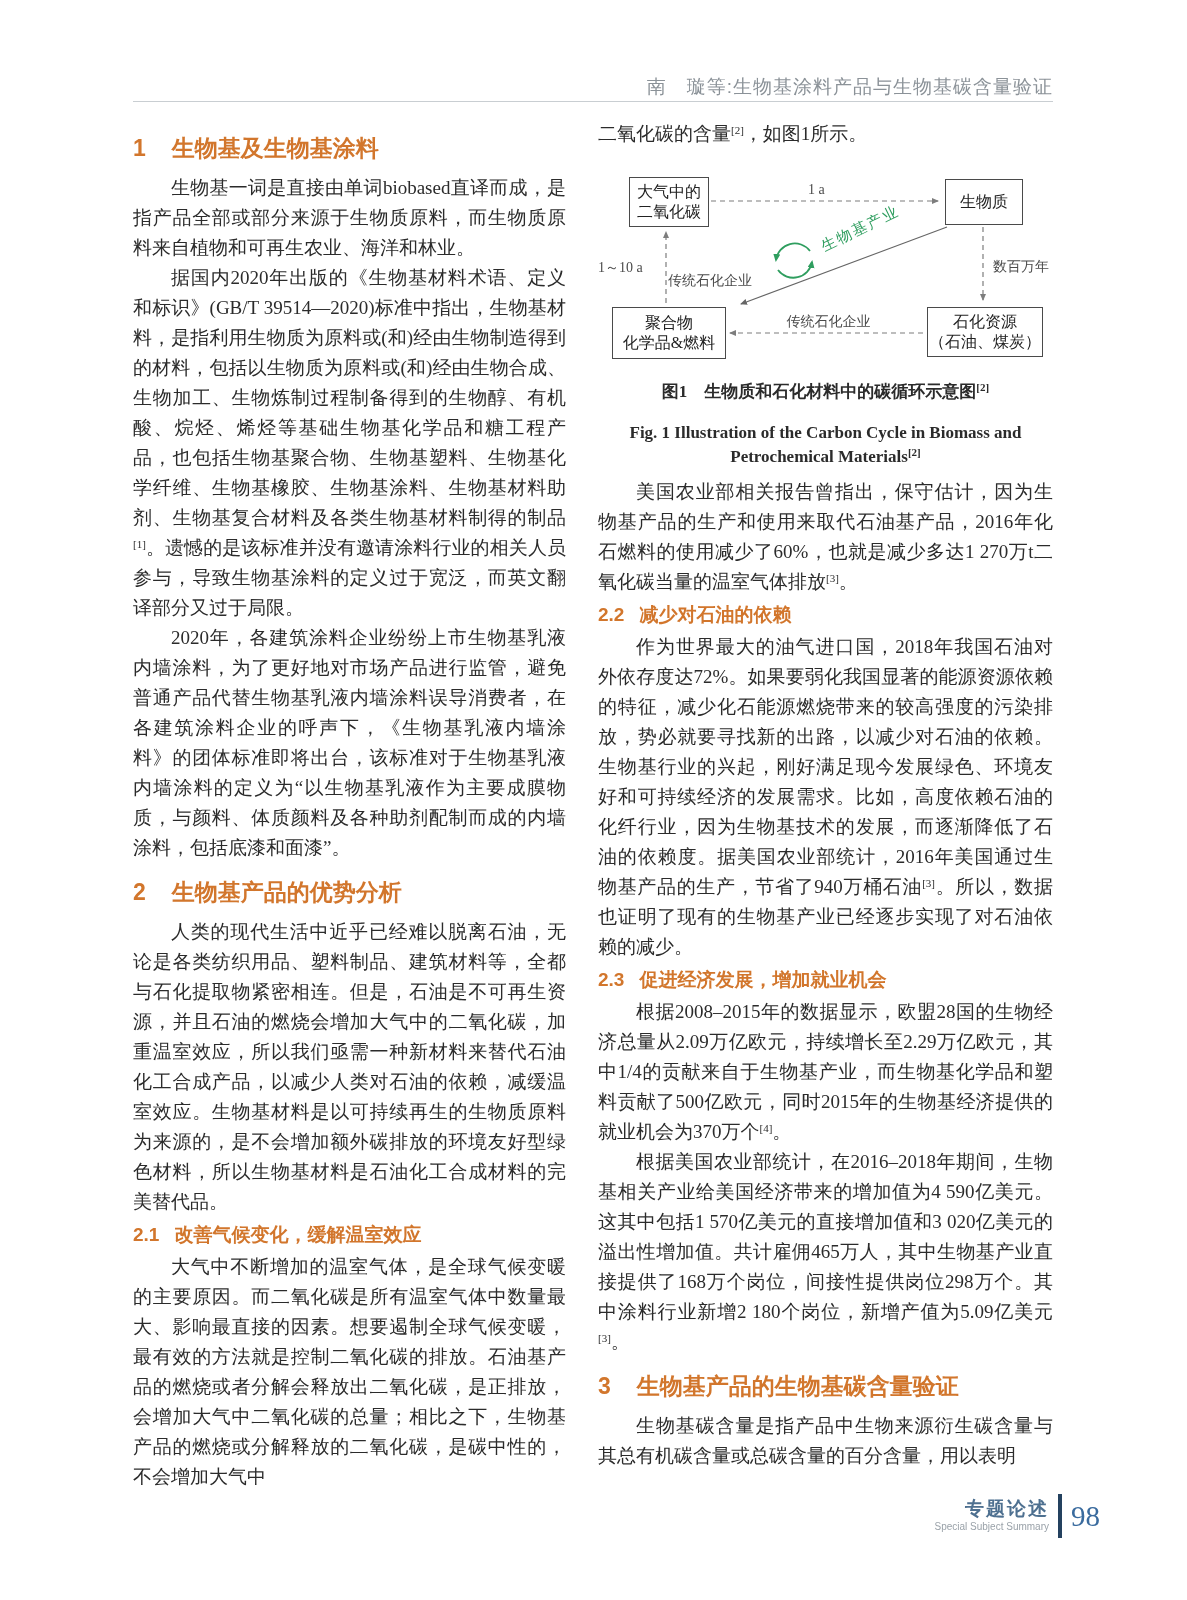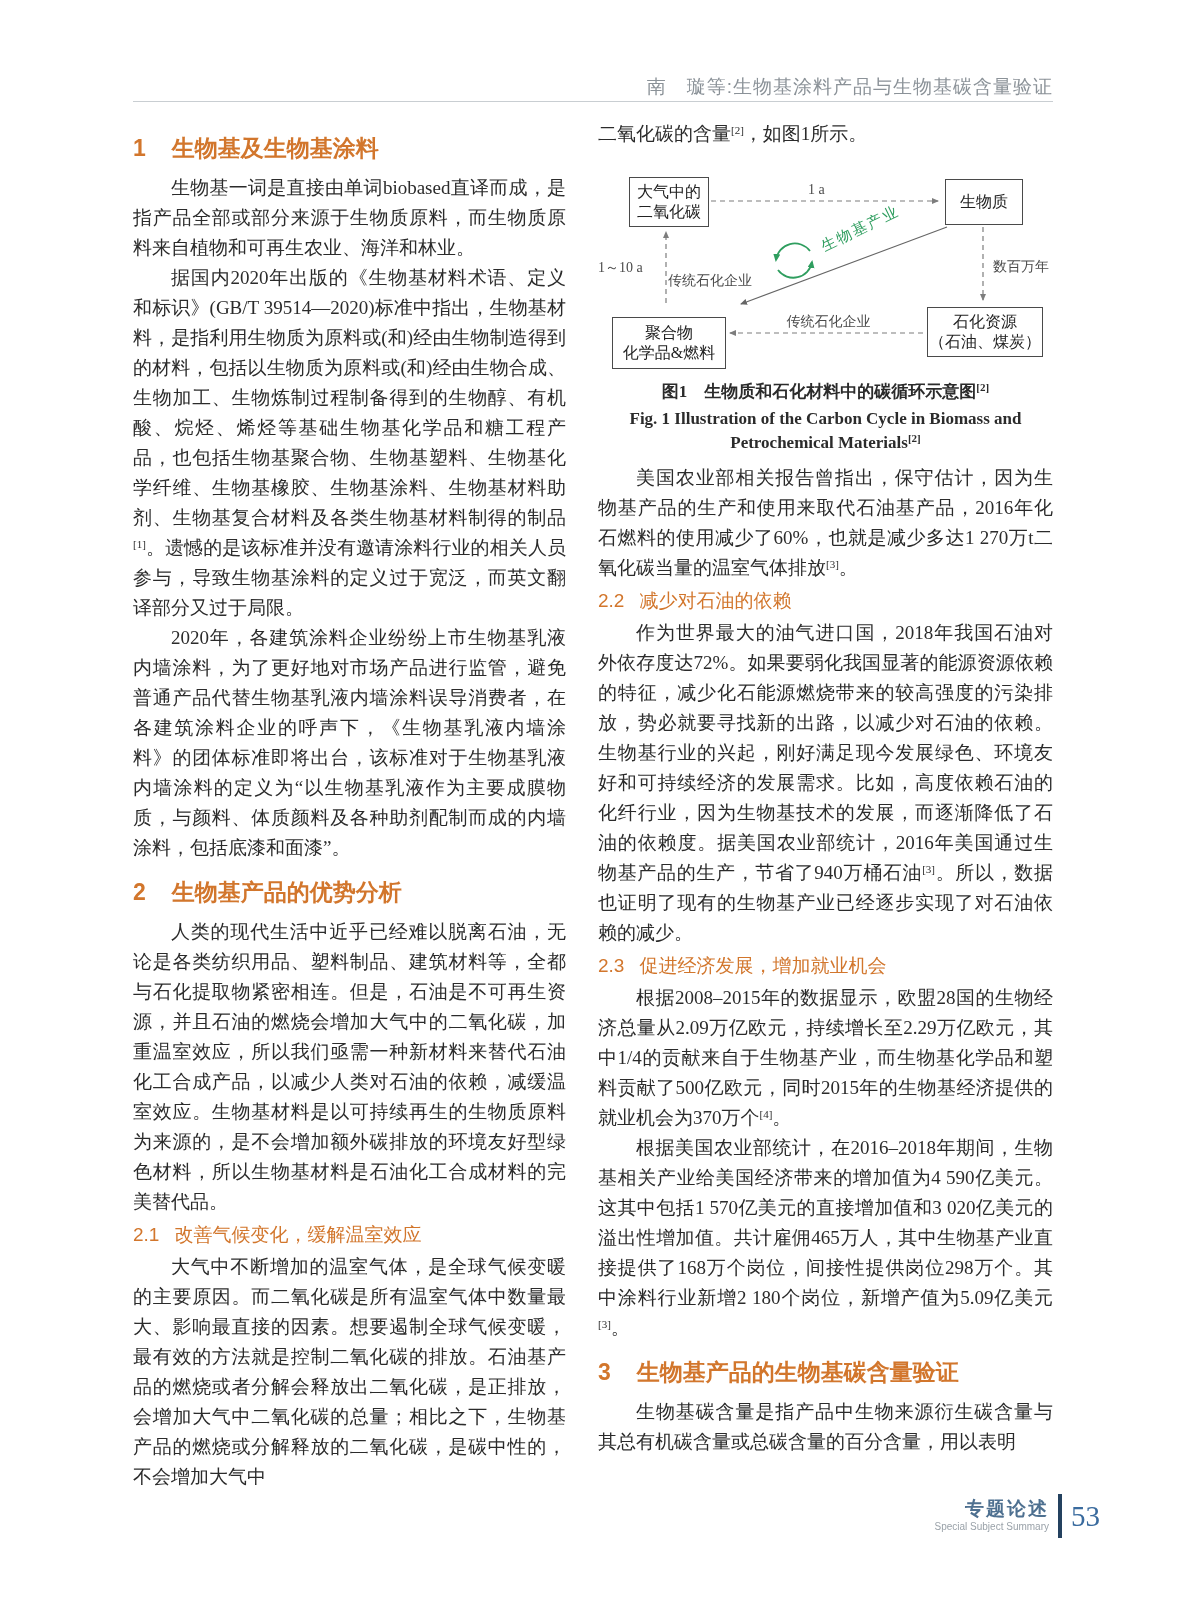--- a/index.html
+++ b/index.html
@@ -23,49 +23,49 @@
   p.para{margin:0;text-indent:2em;}
   p.noindent{text-indent:0;}
   sup{font-size:11px;line-height:0;vertical-align:6px;}
 
   .sec-head{
     display:flex;gap:26px;color:#d2762c;font-weight:bold;font-size:23px;
     line-height:28px;margin:15px 0 11px;font-family:"Liberation Sans", sans-serif;
     text-align:left;
   }
   .sub-head{
-    display:flex;gap:15px;color:#d2762c;font-weight:normal;font-size:19px;
+    display:flex;gap:15px;color:#d2762c;font-weight:bold;font-size:19px;
     line-height:26px;margin:5px 0 4px;font-family:"Liberation Sans", sans-serif;
     text-align:left;
   }
 
   
   .figure{position:relative;width:455px;height:214px;margin:12px 0 4px;}
   .fig-box{
     position:absolute;border:1px solid #4a4a4a;background:#fff;
     display:flex;flex-direction:column;align-items:center;justify-content:center;
     font-size:16px;line-height:20px;text-align:center;color:#222;
   }
   #box-co2{left:31px;top:16px;width:78px;height:48px;}
   #box-biomass{left:347px;top:18px;width:76px;height:44px;}
-  #box-poly{left:14px;top:156px;width:112px;height:50px;}
+  #box-poly{left:14px;top:146px;width:112px;height:50px;}
   #box-petro{left:329px;top:146px;width:114px;height:48px;}
   .fig-arrows{position:absolute;left:0;top:0;}
   .fig-label{position:absolute;font-size:14px;color:#4a4a4a;line-height:16px;white-space:nowrap;}
   #lab-1a{left:210px;top:21px;}
   #lab-right{left:395px;top:98px;}
   #lab-left-time{left:0px;top:99px;}
   #lab-left-co{left:70px;top:112px;}
   #lab-bottom{left:158px;top:153px;width:145px;text-align:center;}
   #lab-bio{
     left:224px;top:78px;color:#2f9e5f;font-size:15px;letter-spacing:2px;
     transform:rotate(-26deg);transform-origin:left center;
   }
   .caption{text-align:center;font-weight:bold;text-indent:0;}
-  .caption-cn{font-size:17px;line-height:26px;margin:2px 0 2px;}
+  .caption-cn{font-size:17px;line-height:26px;margin:2px 0 16px;}
   .caption-en{font-size:17px;line-height:24px;margin:0 0 8px;text-align:center;}
 
   
   .footer{position:absolute;top:1494px;left:840px;width:260px;display:flex;align-items:center;justify-content:flex-end;}
   .footer-text{text-align:right;margin-right:9px;}
   .footer-cn{font-size:19px;font-weight:bold;color:#4e7090;letter-spacing:2px;
     font-family:"Liberation Sans", sans-serif;line-height:22px;}
   .footer-en{font-size:10px;color:#9aa2a9;font-family:"Liberation Sans", sans-serif;line-height:14px;}
   .footer-bar{width:4px;height:44px;background:#24415f;margin-right:9px;}
   .footer-num{font-size:29px;color:#3a6b9e;line-height:44px;}
@@ -184,14 +184,14 @@
     <p class="para">生物基碳含量是指产品中生物来源衍生碳含量与其总有机碳含量或总碳含量的百分含量，用以表明</p>
   </div>
 </div>
 
 <div class="footer">
   <div class="footer-text">
     <div class="footer-cn">专题论述</div>
     <div class="footer-en">Special Subject Summary</div>
   </div>
   <div class="footer-bar"></div>
-  <div class="footer-num">53</div>
+  <div class="footer-num">98</div>
 </div>
 
 </body></html>

